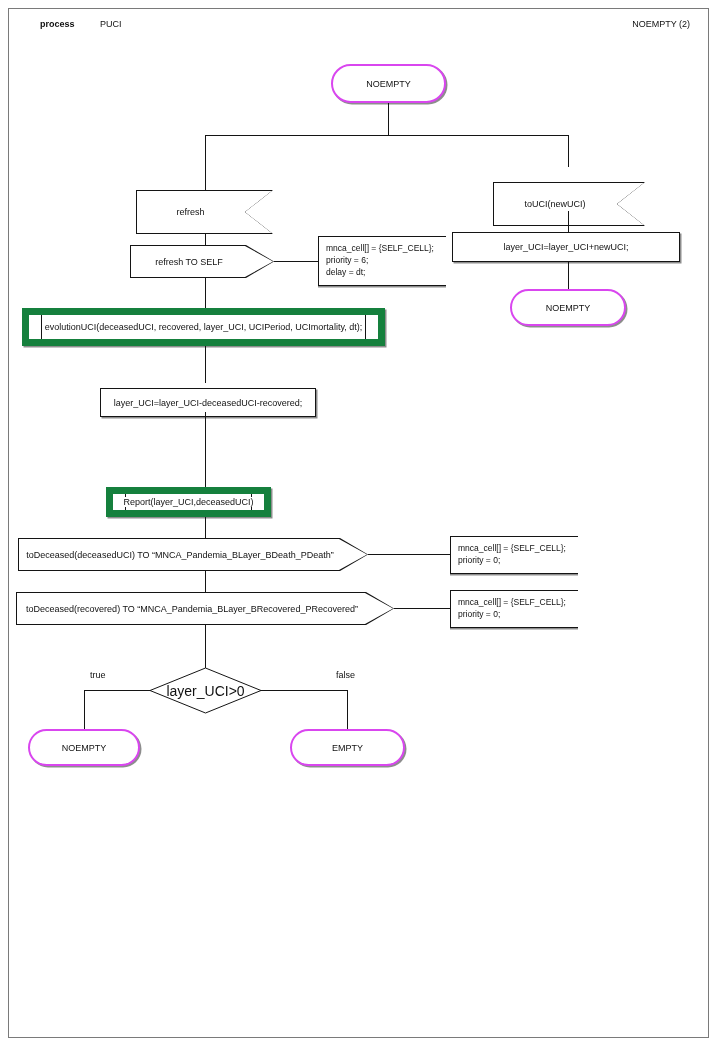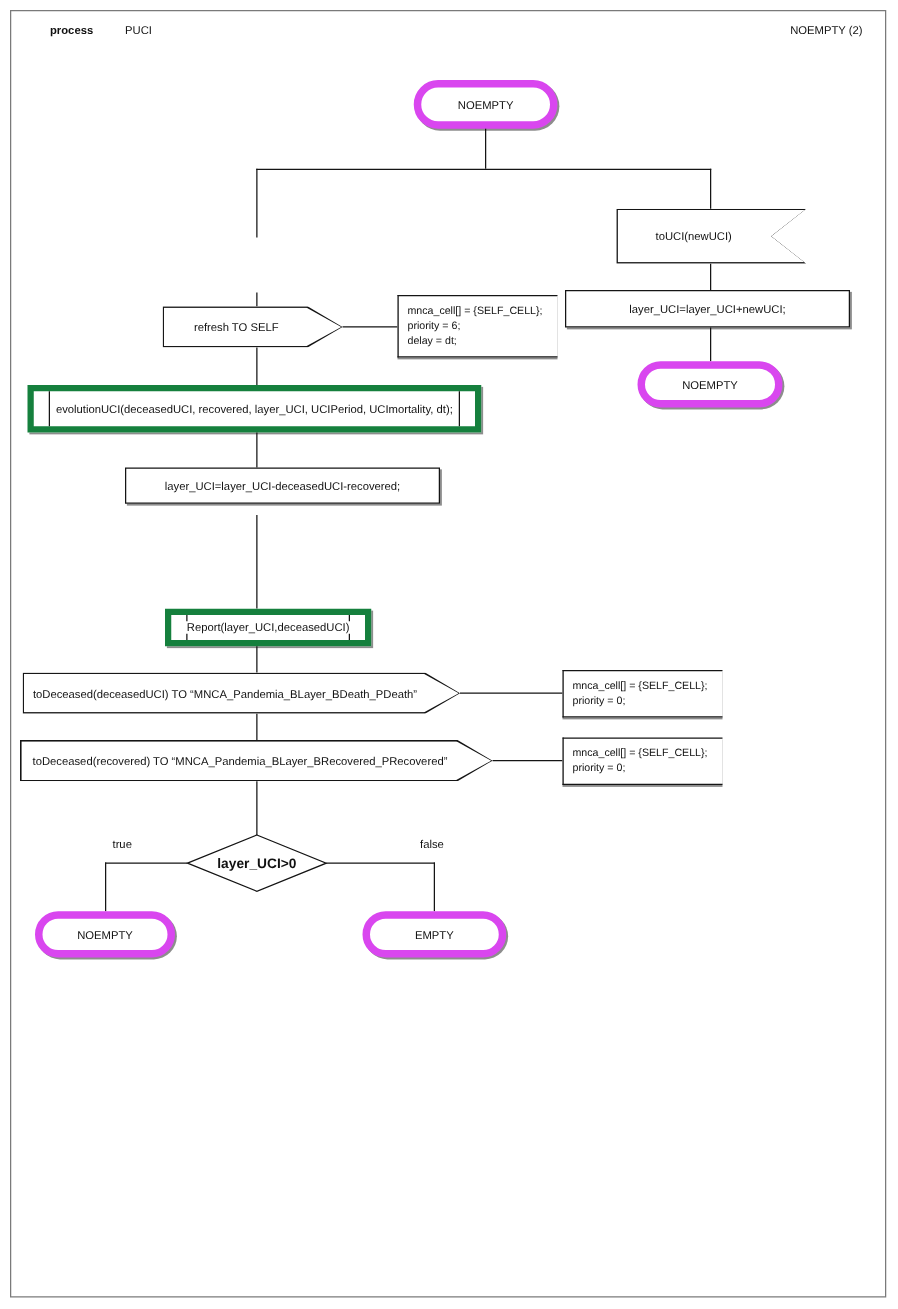--- a/index.html
+++ b/index.html
@@ -45,21 +45,21 @@
   .hline {
     position: absolute;
     height: 1px;
     background: #141414;
   }
 
   
   .state {
     position: absolute;
     box-sizing: border-box;
-    border: 6px solid #d946ef;
+    border: 2px solid #d946ef;
     border-radius: 999px;
     background: #fff;
     box-shadow: 1.5px 1.5px 0 0 #8d8d8d;
     display: flex;
     align-items: center;
     justify-content: center;
   }
   .state span {
     font-size: 9px;
     color: #111;
@@ -80,21 +80,21 @@
   .task span {
     font-size: 9px;
     color: #111;
     white-space: nowrap;
   }
 
   
   .proc {
     position: absolute;
     box-sizing: border-box;
-    border: 5px solid #15803d;
+    border: 7px solid #15803d;
     background: #fff;
     box-shadow: 1.5px 1.5px 0 0 #8d8d8d;
     display: flex;
     align-items: center;
     justify-content: center;
   }
   .proc::before, .proc::after {
     content: "";
     position: absolute;
     top: 0; bottom: 0;
@@ -181,21 +181,21 @@
 
   
   .decision {
     position: absolute;
   }
   .decision svg { display: block; }
   .decision .dlbl {
     position: absolute;
     left: 0; right: 0; top: 0; bottom: 0;
     display: flex; align-items: center; justify-content: center;
-    font-size: 11px; color: #111; white-space: nowrap; font-weight: bold;
+    font-size: 14px; color: #111; white-space: nowrap;
   }
   .branchlbl {
     position: absolute;
     font-size: 9px;
     color: #111;
     white-space: nowrap;
   }
 </style>
 </head>
 <body>
@@ -212,20 +212,24 @@
     <span>NOEMPTY</span>
   </div>
 
   <div class="vline" style="left:388px; top:103px; height:32px;"></div>
 
   <div class="hline" style="left:205px; top:135px; width:364px;"></div>
 
   <div class="vline" style="left:205px; top:135px; height:55px;"></div>
 
   <div class="sigshadow" style="left:137px; top:191px; width:137px; height:44px;"></div>
+  <div class="inputsig" style="left:136px; top:190px; width:137px; height:44px;">
+    <div class="fill"></div>
+    <div class="lbl">refresh</div>
+  </div>
 
   <div class="vline" style="left:205px; top:234px; height:11px;"></div>
 
   <div class="sigshadow" style="left:131px; top:246px; width:144px; height:33px;"></div>
   <div class="outputsig" style="left:130px; top:245px; width:144px; height:33px;">
     <div class="fill"></div>
     <div class="lbl">refresh TO SELF</div>
   </div>
 
   <div class="hline" style="left:274px; top:261px; width:45px;"></div>
@@ -236,27 +240,27 @@
   </div>
 
   <div class="vline" style="left:205px; top:278px; height:30px;"></div>
 
   <div class="proc" style="left:22px; top:308px; width:363px; height:38px;">
     <span>evolutionUCI(deceasedUCI, recovered, layer_UCI, UCIPeriod, UCImortality, dt);</span>
   </div>
 
   <div class="vline" style="left:205px; top:346px; height:37px;"></div>
 
-  <div class="task" style="left:100px; top:374px; width:252px; height:29px;">
+  <div class="task" style="left:100px; top:388px; width:216px; height:29px;">
     <span>layer_UCI=layer_UCI-deceasedUCI-recovered;</span>
   </div>
 
   <div class="vline" style="left:205px; top:412px; height:75px;"></div>
 
-  <div class="proc" style="left:132px; top:487px; width:165px; height:30px;">
+  <div class="proc" style="left:106px; top:487px; width:165px; height:30px;">
     <span>Report(layer_UCI,deceasedUCI)</span>
   </div>
 
   <div class="vline" style="left:205px; top:517px; height:21px;"></div>
 
   <div class="sigshadow" style="left:19px; top:539px; width:350px; height:33px;"></div>
   <div class="outputsig" style="left:18px; top:538px; width:350px; height:33px;">
     <div class="fill"></div>
     <div class="lbl">toDeceased(deceasedUCI) TO “MNCA_Pandemia_BLayer_BDeath_PDeath”</div>
   </div>
@@ -302,21 +306,21 @@
   <div class="hline" style="left:261px; top:690px; width:87px;"></div>
   <div class="vline" style="left:347px; top:690px; height:39px;"></div>
 
   <div class="state" style="left:290px; top:729px; width:115px; height:37px;">
     <span>EMPTY</span>
   </div>
 
   <div class="vline" style="left:568px; top:135px; height:32px;"></div>
 
   <div class="sigshadow" style="left:494px; top:168px; width:152px; height:44px;"></div>
-  <div class="inputsig" style="left:493px; top:167px; width:152px; height:44px;">
+  <div class="inputsig" style="left:493px; top:182px; width:152px; height:44px;">
     <div class="fill"></div>
     <div class="lbl">toUCI(newUCI)</div>
   </div>
 
   <div class="vline" style="left:568px; top:211px; height:21px;"></div>
 
   <div class="task" style="left:452px; top:232px; width:228px; height:30px;">
     <span>layer_UCI=layer_UCI+newUCI;</span>
   </div>
 

